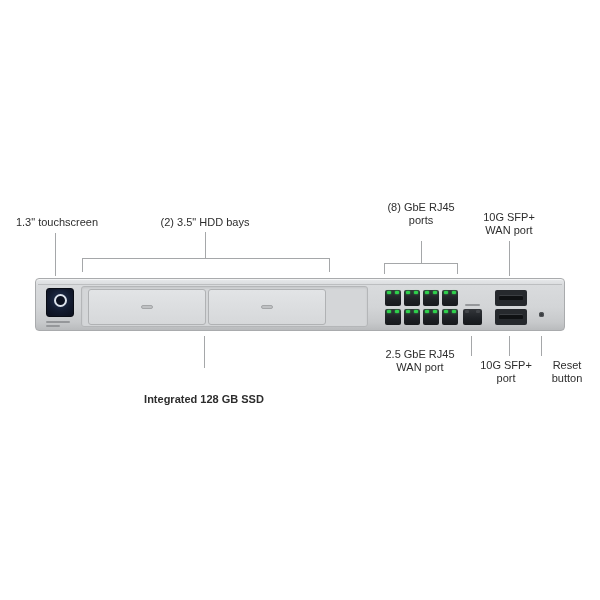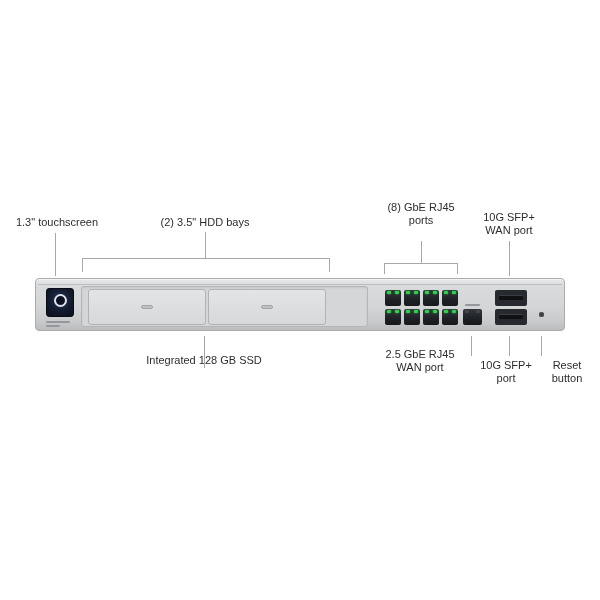--- a/index.html
+++ b/index.html
@@ -14,21 +14,21 @@
     font-size:11px;
     line-height:13px;
     color:#2d2d2d;
     text-align:center;
     white-space:pre-line;
   }
   .c-touchscreen { left:15px;  top:216px; width:84px; }
   .c-hdd         { left:130px; top:216px; width:150px; }
   .c-rj45        { left:371px; top:201px; width:100px; }
   .c-sfpwan      { left:462px; top:211px; width:94px; }
-  .c-ssd         { left:114px; top:354px; width:180px; }
+  .c-ssd         { left:114px; top:393px; width:180px;font-weight:bold; }
   .c-wan         { left:370px; top:348px; width:100px; }
   .c-sfplan      { left:464px; top:359px; width:84px; }
   .c-reset       { left:535px; top:359px; width:64px; }
 
   
   svg.lines { position:absolute; left:0; top:0; pointer-events:none; }
   svg.lines path { stroke:#a5a7a9; stroke-width:1; fill:none; shape-rendering:crispEdges; }
 
   
   .chassis {

